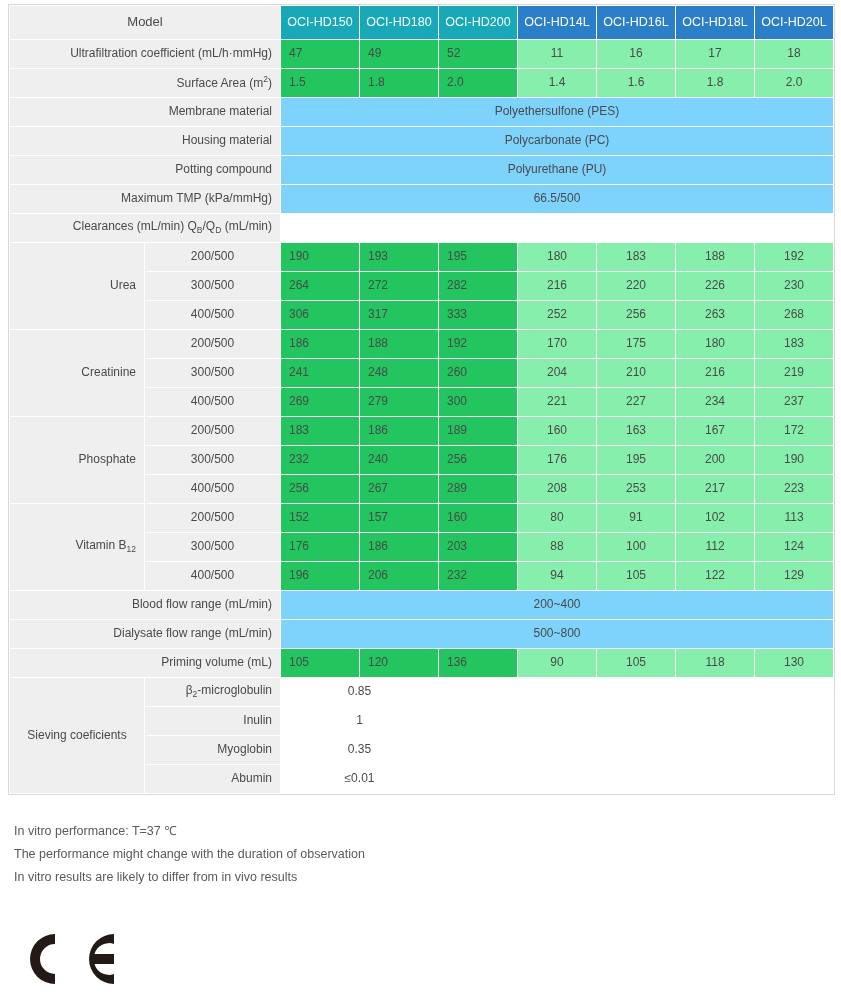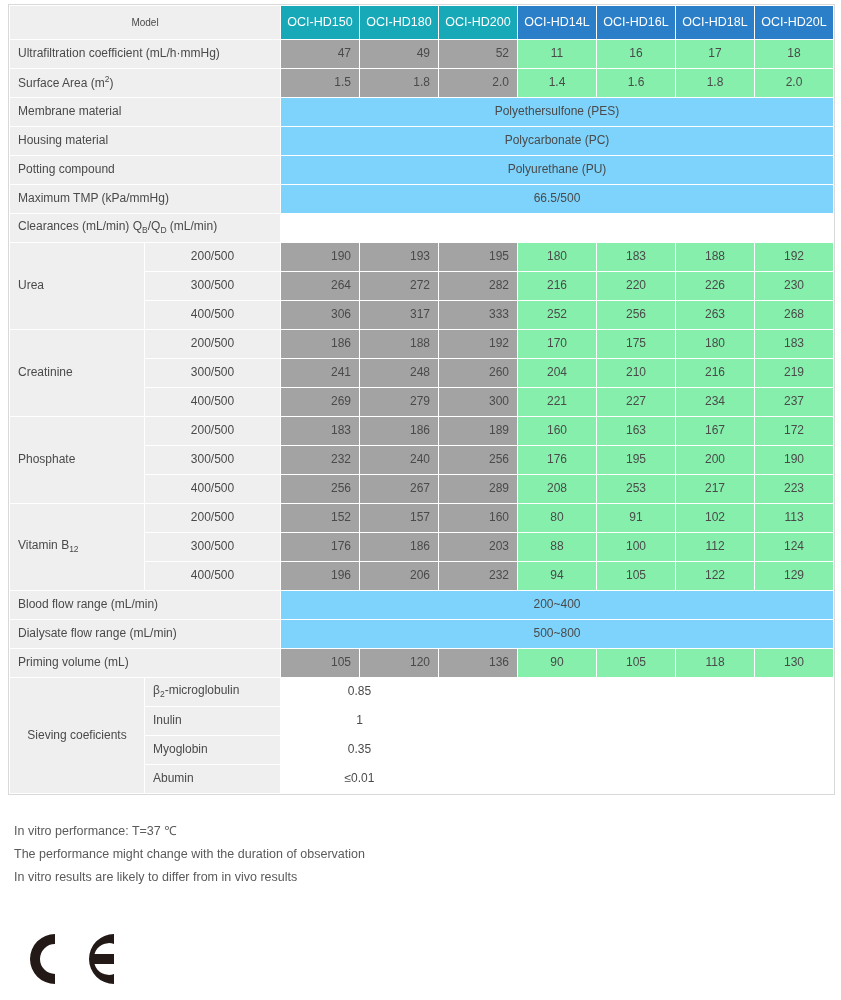--- a/index.html
+++ b/index.html
@@ -33,44 +33,44 @@
     color:#4a4a4a;
     font-weight:400;
     overflow:hidden;
     white-space:nowrap;
   }
 
   
   td.hd-model{
     background:#efefef;
     text-align:center;
-    font-size:10px;
+    font-size:13px;
     height:33px;
   }
   td.hd-teal{
     background:#17a9b8;
     color:#ffffff;
     text-align:center;
     font-size:12.5px;
     height:21px;
     padding:0 2px;
   }
   td.hd-blue{
     background:#2b7fc9;
     color:#ffffff;
     text-align:center;
     font-size:12.5px;
     height:33px;
     padding:0 2px;
   }
 
   
-  td.lbl{ text-align:left; background:#efefef; }
+  td.lbl{ text-align:right; background:#efefef; }
   td.lbl-c{ text-align:center; background:#efefef; }
-  td.val-teal{ background:#a3a3a3; text-align:right; }
+  td.val-teal{ background:#22c55e; text-align:left; }
   td.val-blue{ background:#86efac; text-align:center; }
   td.merged{ background:#7dd3fc; text-align:center; }
   td.blank{ background:#ffffff; }
   td.sv-val{ background:#ffffff; text-align:center;margin-top:20px; }
 
   .sub{ font-size:8.5px; vertical-align:sub; }
   .sup{ font-size:8.5px; vertical-align:super; }
 
   
   .notes{

